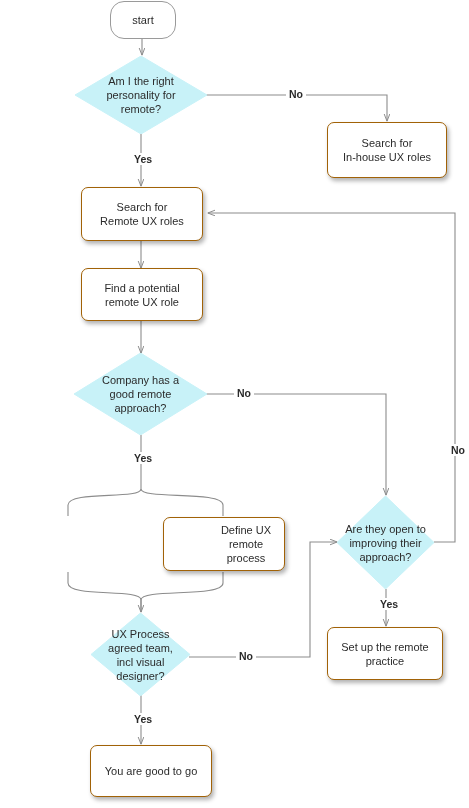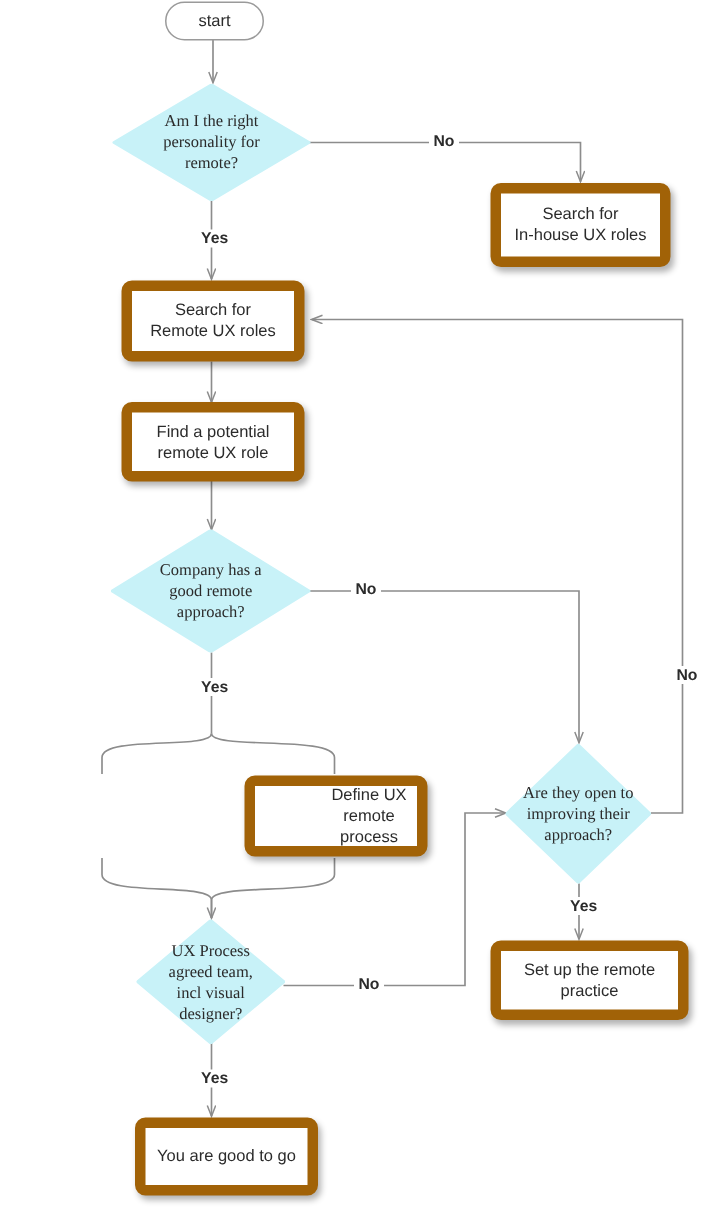--- a/index.html
+++ b/index.html
@@ -36,21 +36,21 @@
     line-height: 14px;
     z-index: 3;
   }
   .node .txt {
     display: block;
     white-space: pre-line;
     padding: 0 6px;
   }
   .box {
     background: #ffffff;
-    border: 7px solid #a16207;
+    border: 1px solid #a16207;
     border-radius: 7px;
     box-shadow: 2px 3px 4px rgba(0,0,0,0.30);
   }
   .pill {
     background: #ffffff;
     border: 1px solid #9a9a9a;
     border-radius: 14px;
   }
   .diamond {
     background: transparent;
@@ -59,21 +59,20 @@
   }
   .diamond .dshape {
     position: absolute;
     left: 0; top: 0;
     width: 100%; height: 100%;
     z-index: 0;
   }
   .diamond .txt {
     position: relative;
     z-index: 1;
-    font-family: Liberation Serif, serif;
   }
   .edge-label {
     position: absolute;
     font-size: 10.5px;
     line-height: 12px;
     color: #2b2b2b;
     background: #ffffff;
     padding: 0 3px;
     z-index: 4;
     white-space: nowrap;
@@ -116,21 +115,21 @@
       <path d="M189,657 L310,657 L310,542 L337,542" marker-end="url(#arrow)"></path>
 
       <path d="M141,695 L141,744" marker-end="url(#arrow)"></path>
 
       <path d="M386,589 L386,626" marker-end="url(#arrow)"></path>
 
       <path d="M434,542 L455,542 L455,213 L208,213" marker-end="url(#arrow)"></path>
     </g>
   </svg>
 
-  <div class="node pill" style="left:110px; top:1px; width:66px; height:26px;">
+  <div class="node pill" style="left:110px; top:1px; width:66px; height:38px;">
     <span class="txt">start</span>
   </div>
 
   <div class="node diamond" style="left:75px; top:56px; width:132px; height:78px;">
     <svg class="dshape" viewBox="0 0 132 78" preserveAspectRatio="none">
       <polygon points="66,0 132,39 66,78 0,39" fill="#c8f2f8" stroke="#c8f2f8" stroke-width="1"></polygon>
     </svg>
     <span class="txt">Am I the right
 personality for
 remote?</span>
@@ -168,21 +167,21 @@
 
   <div class="node diamond" style="left:337px; top:496px; width:97px; height:93px;">
     <svg class="dshape" viewBox="0 0 97 93" preserveAspectRatio="none">
       <polygon points="48.5,0 97,46.5 48.5,93 0,46.5" fill="#c8f2f8" stroke="#c8f2f8" stroke-width="1"></polygon>
     </svg>
     <span class="txt">Are they open to
 improving their
 approach?</span>
   </div>
 
-  <div class="node box" style="left:327px; top:627px; width:132px; height:53px;">
+  <div class="node box" style="left:327px; top:627px; width:116px; height:53px;">
     <span class="txt">Set up the remote
 practice</span>
   </div>
 
   <div class="node diamond" style="left:91px; top:613px; width:99px; height:83px;">
     <svg class="dshape" viewBox="0 0 99 83" preserveAspectRatio="none">
       <polygon points="49.5,0 99,41.5 49.5,83 0,41.5" fill="#c8f2f8" stroke="#c8f2f8" stroke-width="1"></polygon>
     </svg>
     <span class="txt">UX Process
 agreed team,

